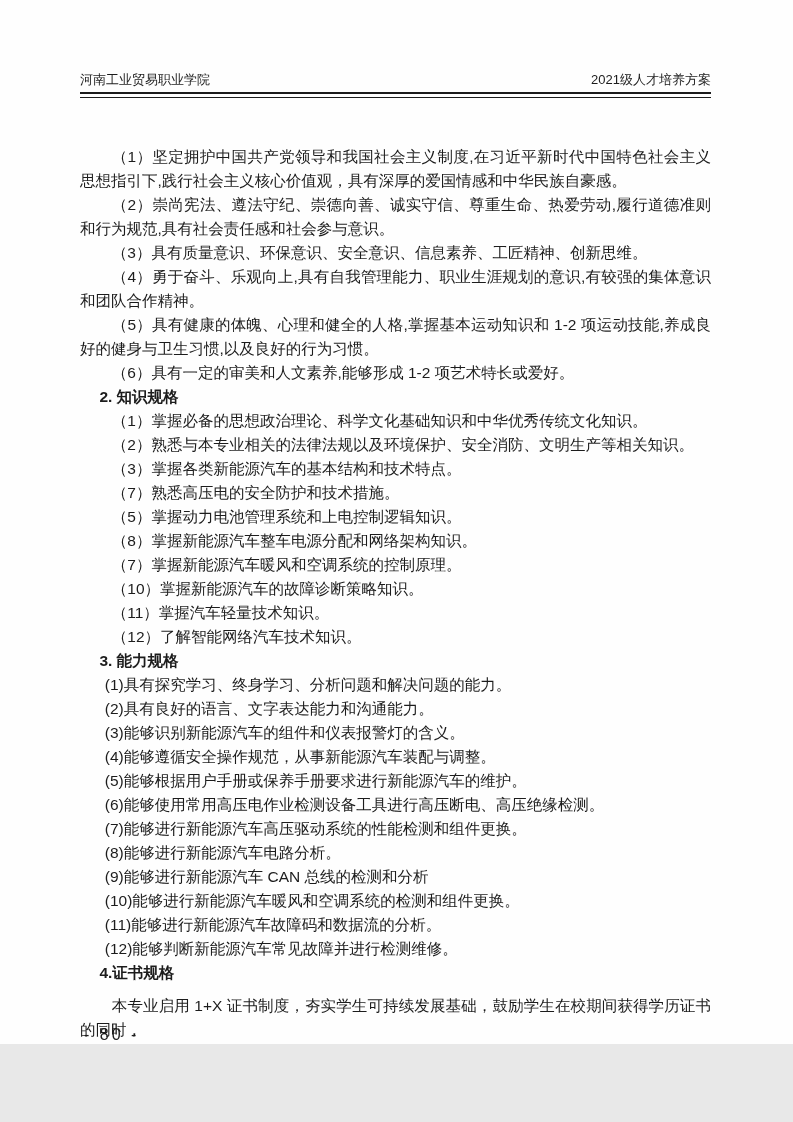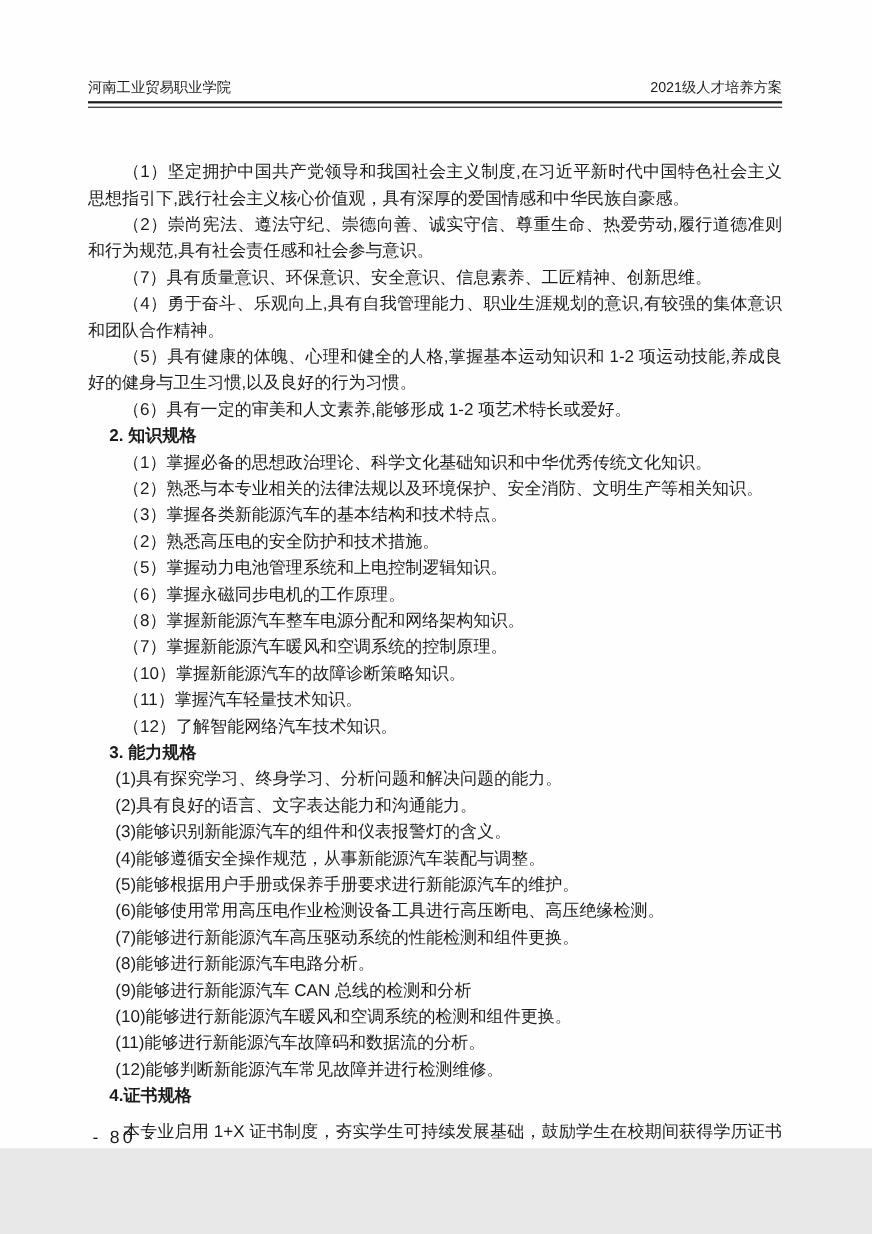--- a/index.html
+++ b/index.html
@@ -71,31 +71,30 @@
     <div class="header-row">
       <span>河南工业贸易职业学院</span>
       <span>2021级人才培养方案</span>
     </div>
     <div class="header-rule"></div>
   </div>
 
   <div class="content">
     <p class="item">（1）坚定拥护中国共产党领导和我国社会主义制度,在习近平新时代中国特色社会主义思想指引下,践行社会主义核心价值观，具有深厚的爱国情感和中华民族自豪感。</p>
     <p class="item">（2）崇尚宪法、遵法守纪、崇德向善、诚实守信、尊重生命、热爱劳动,履行道德准则和行为规范,具有社会责任感和社会参与意识。</p>
-    <p class="item">（7）具有质量意识、环保意识、安全意识、信息素养、工匠精神、创新思维。</p>
+    <p class="item">（3）具有质量意识、环保意识、安全意识、信息素养、工匠精神、创新思维。</p>
     <p class="item">（4）勇于奋斗、乐观向上,具有自我管理能力、职业生涯规划的意识,有较强的集体意识和团队合作精神。</p>
     <p class="item">（5）具有健康的体魄、心理和健全的人格,掌握基本运动知识和 1-2 项运动技能,养成良好的健身与卫生习惯,以及良好的行为习惯。</p>
     <p class="item">（6）具有一定的审美和人文素养,能够形成 1-2 项艺术特长或爱好。</p>
     <p class="heading">2. 知识规格</p>
     <p class="item">（1）掌握必备的思想政治理论、科学文化基础知识和中华优秀传统文化知识。</p>
     <p class="item">（2）熟悉与本专业相关的法律法规以及环境保护、安全消防、文明生产等相关知识。</p>
     <p class="item">（3）掌握各类新能源汽车的基本结构和技术特点。</p>
-    <p class="item">（2）熟悉高压电的安全防护和技术措施。</p>
+    <p class="item">（7）熟悉高压电的安全防护和技术措施。</p>
     <p class="item">（5）掌握动力电池管理系统和上电控制逻辑知识。</p>
-    <p class="item">（6）掌握永磁同步电机的工作原理。</p>
     <p class="item">（8）掌握新能源汽车整车电源分配和网络架构知识。</p>
     <p class="item">（7）掌握新能源汽车暖风和空调系统的控制原理。</p>
     <p class="item">（10）掌握新能源汽车的故障诊断策略知识。</p>
     <p class="item">（11）掌握汽车轻量技术知识。</p>
     <p class="item">（12）了解智能网络汽车技术知识。</p>
     <p class="heading">3. 能力规格</p>
     <p class="item-hw">(1)具有探究学习、终身学习、分析问题和解决问题的能力。</p>
     <p class="item-hw">(2)具有良好的语言、文字表达能力和沟通能力。</p>
     <p class="item-hw">(3)能够识别新能源汽车的组件和仪表报警灯的含义。</p>
     <p class="item-hw">(4)能够遵循安全操作规范，从事新能源汽车装配与调整。</p>

